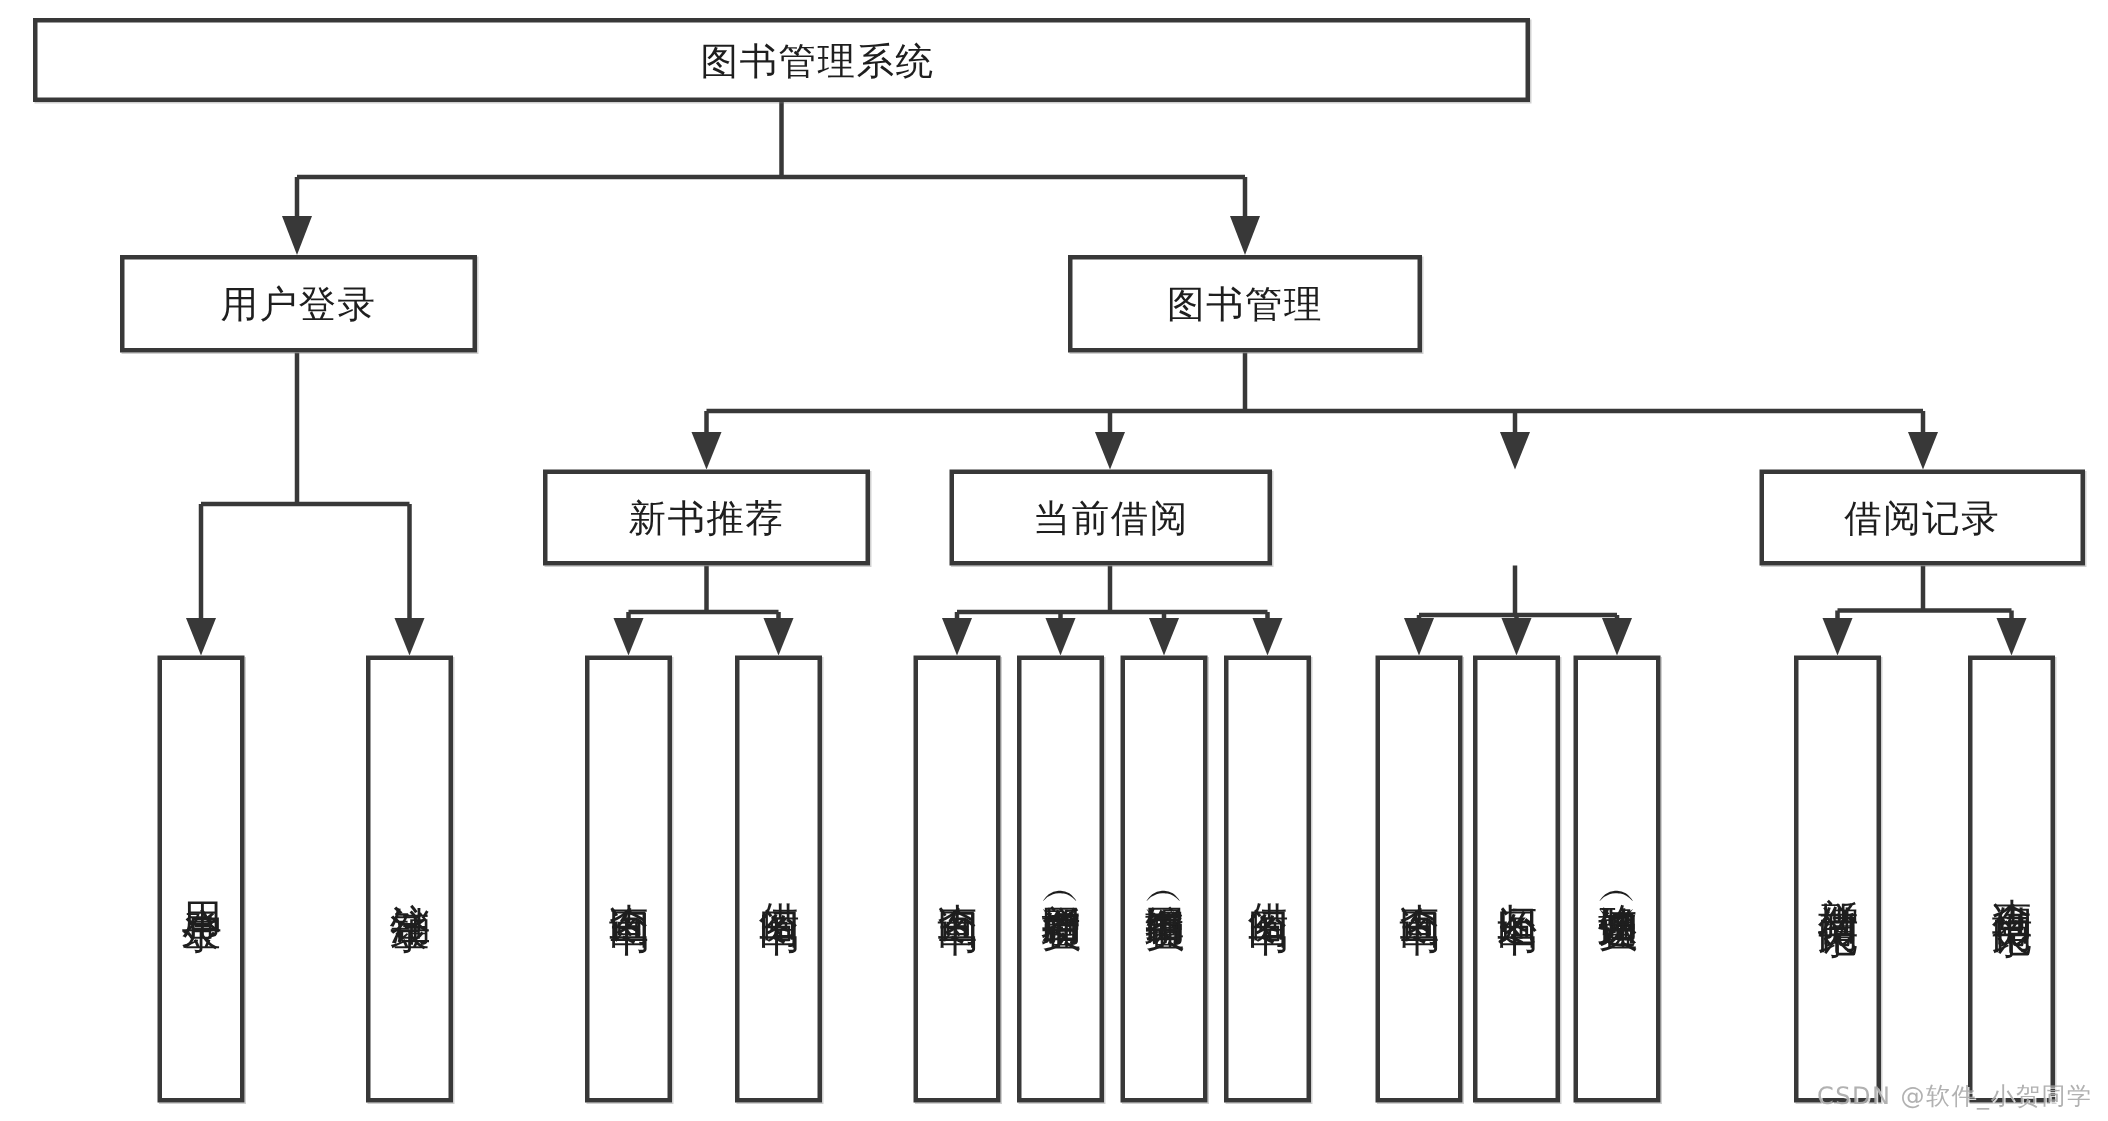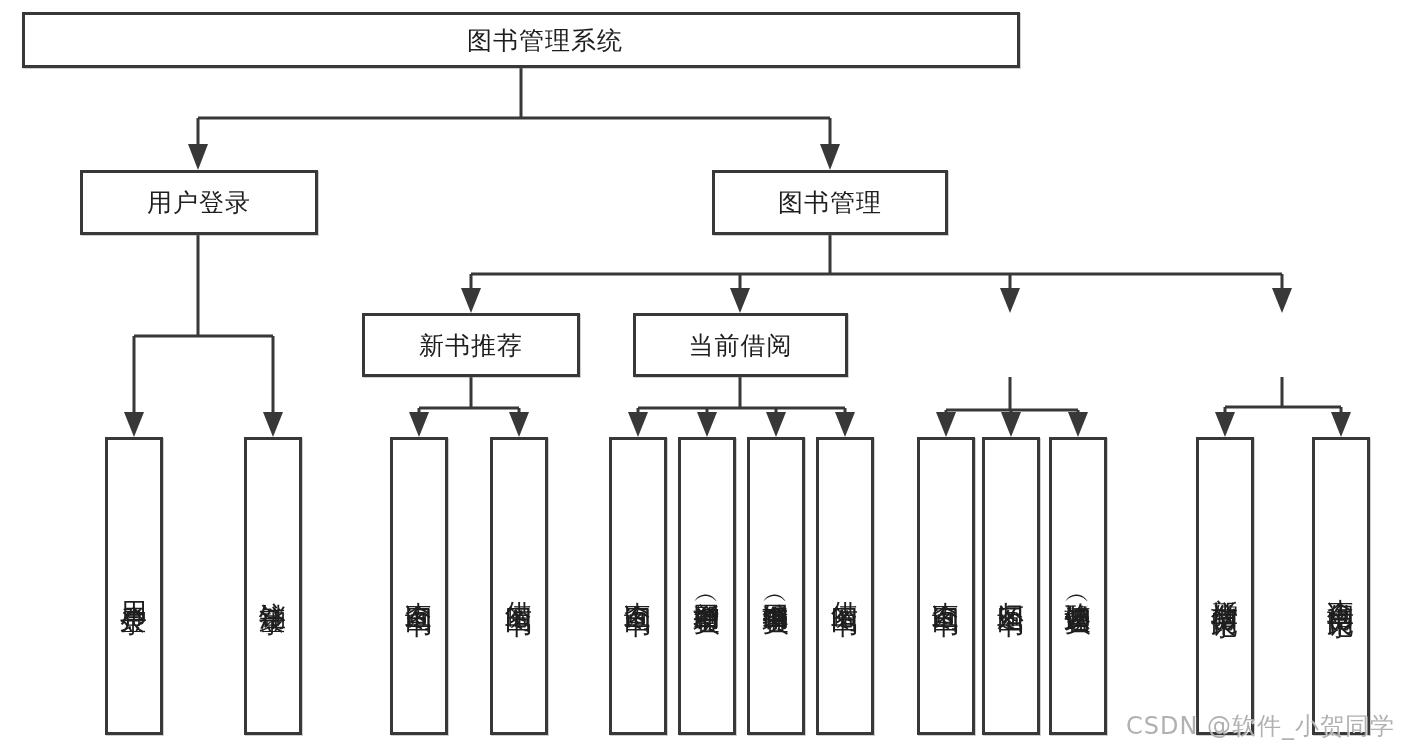--- a/index.html
+++ b/index.html
@@ -49,21 +49,21 @@
     text-orientation: mixed;
     font-size: 27px;
     line-height: 1;
     letter-spacing: 3px;
     white-space: nowrap;
   }
   .watermark {
     position: absolute;
     right: 10px;
     bottom: 5px;
-    font-size: 24px;
+    font-size: 16px;
     color: rgba(168,168,168,0.9);
     letter-spacing: 1px;
     white-space: nowrap;
     text-shadow: 1px 1px 0 rgba(255,255,255,0.8);
   }
 </style>
 </head>
 <body>
 
 <div class="stage">
@@ -121,20 +121,23 @@
   <div class="node h" style="left:362px; top:313px; width:218px; height:64px;">
     <span>新书推荐</span>
   </div>
 
   <div class="node h" style="left:712px; top:170px; width:236px; height:65px;">
     <span>图书管理</span>
   </div>
   <div class="node h" style="left:633px; top:313px; width:215px; height:64px;">
     <span>当前借阅</span>
   </div>
+  <div class="node h" style="left:1173px; top:313px; width:217px; height:64px;">
+    <span>借阅记录</span>
+  </div>
 
   <div class="node v" style="left:105px;">
     <span class="vtext">用户登录</span>
   </div>
   <div class="node v" style="left:244px;">
     <span class="vtext">注销登录</span>
   </div>
 
   <div class="node v" style="left:390px;">
     <span class="vtext">查询图书</span>

